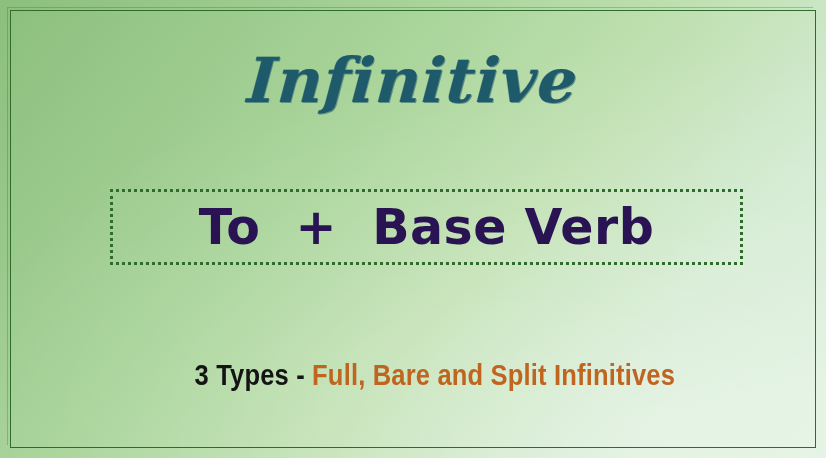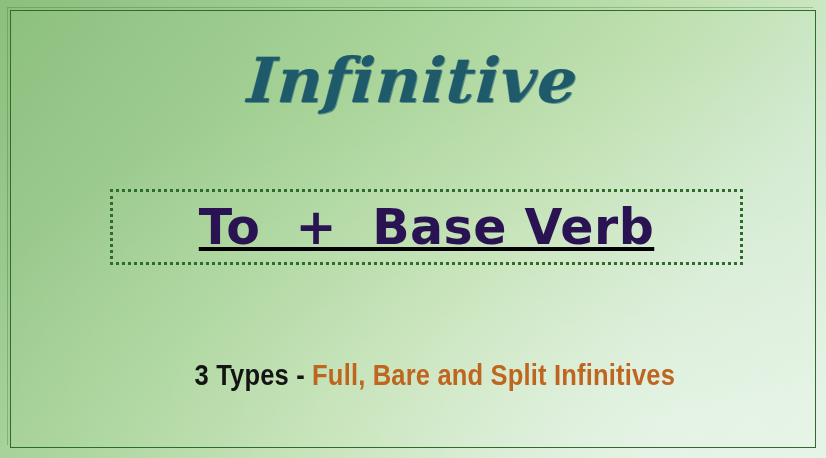--- a/index.html
+++ b/index.html
@@ -97,21 +97,20 @@
     position: absolute;
     left: 110px;
     top: 189px;
     width: 633px;
     height: 76px;
     box-sizing: border-box;
     border: 3px dotted #2f6b2c;
     display: flex;
     align-items: center;
     justify-content: center;
-    text-decoration: underline;
   }
   .formula {
     color: #2a1352;
     font-family: "DejaVu Sans", sans-serif;
     font-weight: 700;
     font-size: 49px;
     line-height: 1;
     letter-spacing: 0.5px;
     white-space: pre;
   }

